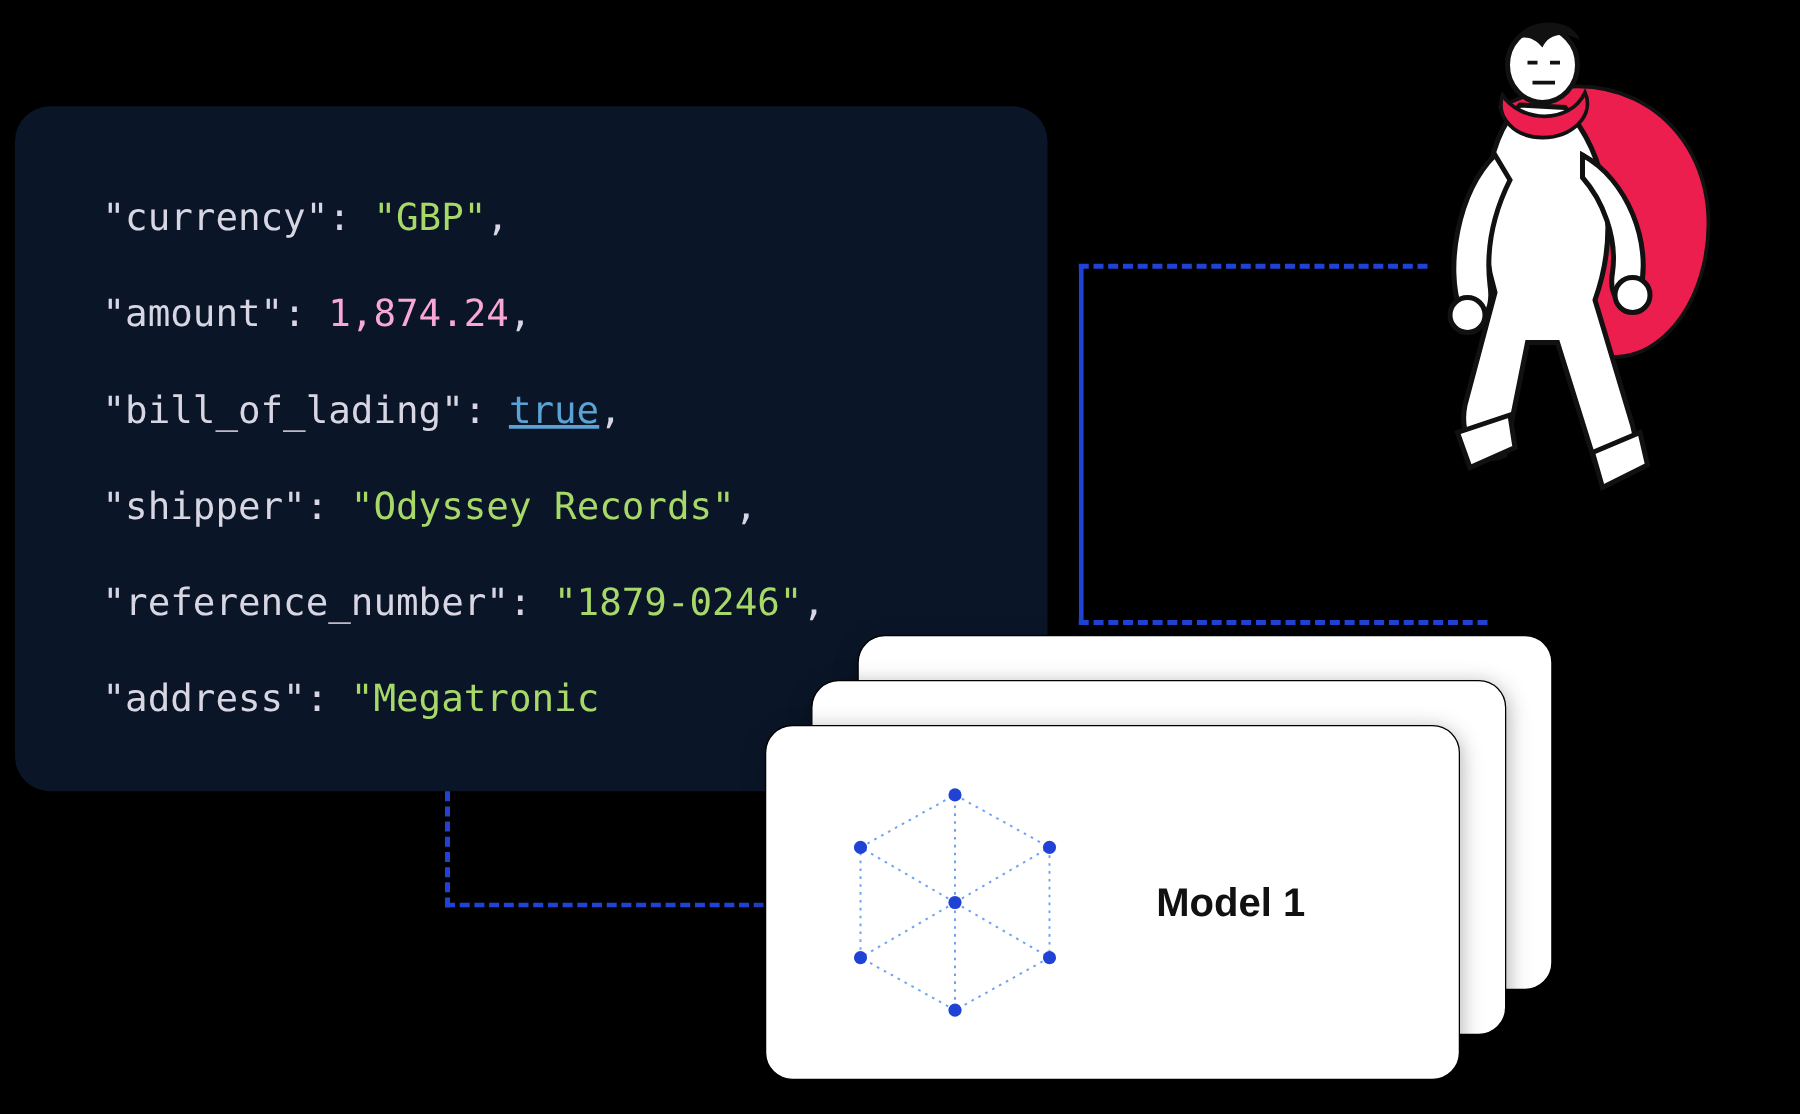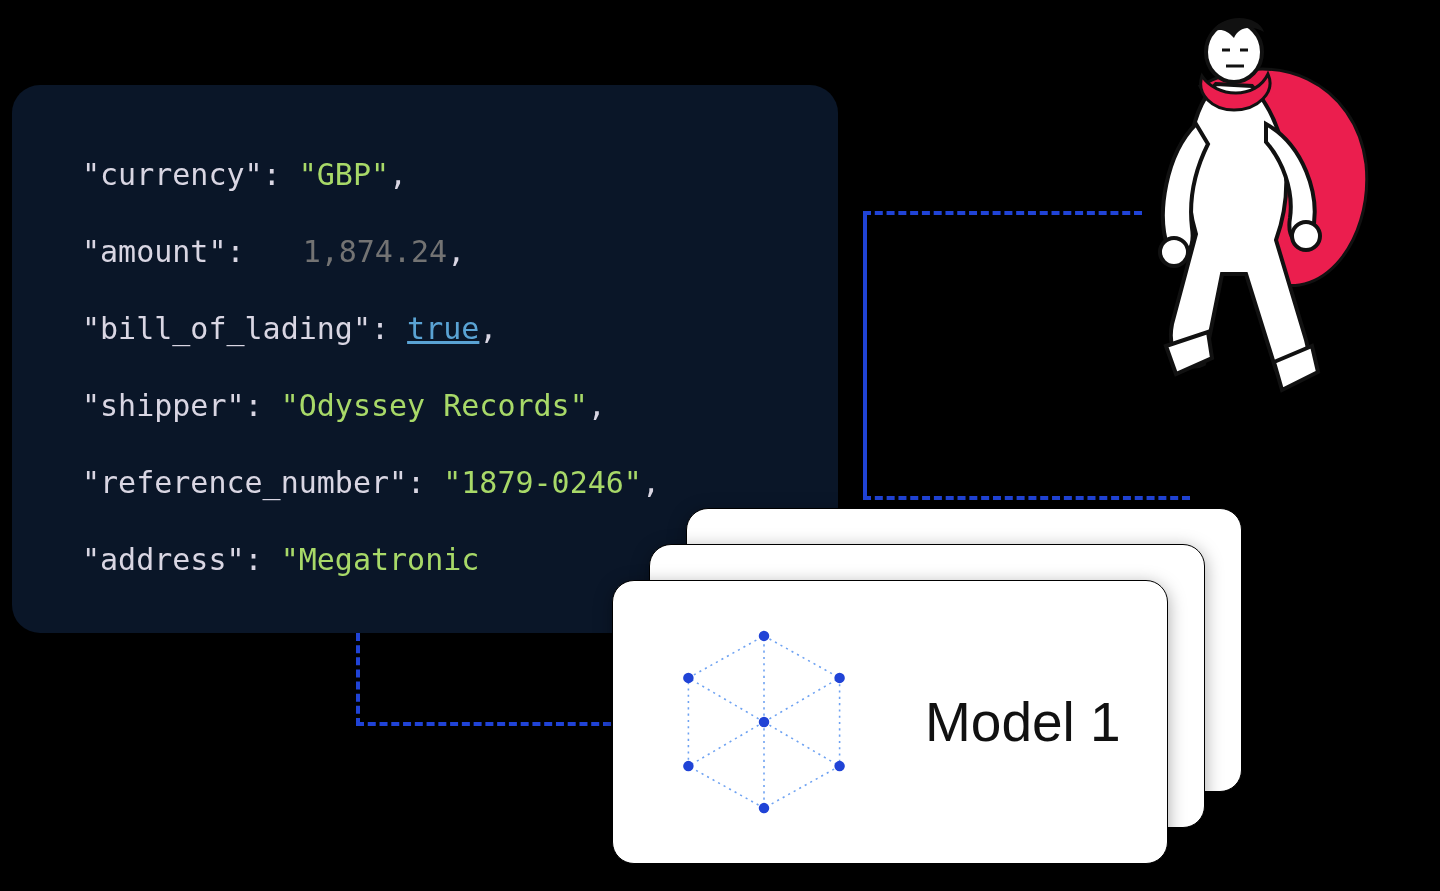--- a/index.html
+++ b/index.html
@@ -21,21 +21,21 @@
     background: #0a1628;
     border-radius: 28px;
     padding: 70px 70px 0 70px;
     font-family: "SF Mono", "Menlo", "Consolas", monospace;
     font-size: 30px;
     line-height: 1.3;
   }
   .code-line { margin-bottom: 38px; }
   .json-key  { color: #d9d6e3; }
   .json-str  { color: #a8d968; }
-  .json-num  { color: #737373; margin-left: 40px; }
+  .json-num  { color: #f9a8d4; }
   .json-bool { color: #5aa3d4; text-decoration: underline; }
   .json-punct{ color: #d9d6e3; }
 
   
   .dash {
     position: absolute;
     border-color: #2043d6;
     border-style: dashed;
     border-width: 0;
   }
@@ -60,22 +60,22 @@
     box-shadow: 0 4px 18px rgba(0,0,0,0.35);
     border: 1px solid #000;
     width: 556px;
     height: 284px;
   }
   #card3 { left: 74px; top: 8px; }
   #card2 { left: 37px; top: 44px; }
   #card1 { left: 0;    top: 80px; display: flex; align-items: center; padding: 0 46px; }
 
   .model-label {
-    font-size: 55px;
-    font-weight: 400;
+    font-size: 32px;
+    font-weight: 700;
     color: #111;
     margin-left: 56px;
   }
 
   .net-icon { width: 210px; height: 210px; flex: 0 0 210px; position: relative; }
   .net-icon svg { width: 100%; height: 100%; }
 
   
   .hero {
     position: absolute;

